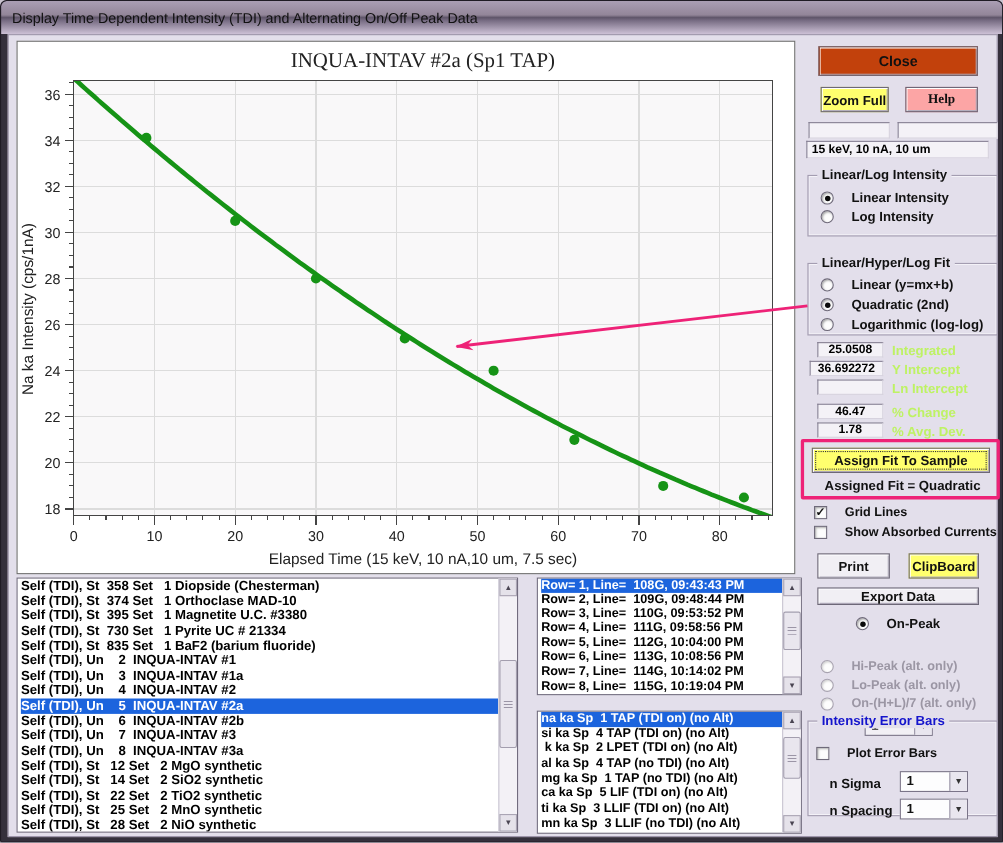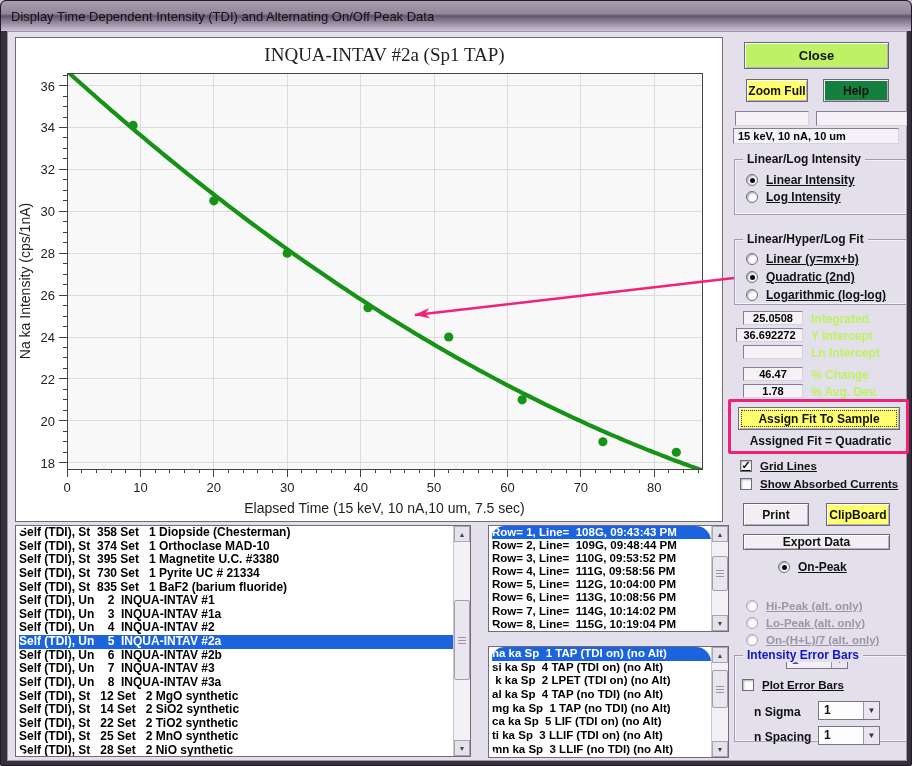--- a/index.html
+++ b/index.html
@@ -15,56 +15,56 @@
   
   .abs{position:absolute;}
   .ctl{position:absolute;font:bold 12px "Liberation Sans",sans-serif;color:#111;}
   .chart-panel{position:absolute;left:14px;top:36px;width:708px;height:485px;background:#fff;
                border:1px solid #6f6f6f;}
   
   .btn{position:absolute;display:flex;align-items:center;justify-content:center;
        font:bold 12px "Liberation Sans",sans-serif;color:#111;background:#f1eff4;
        border:1px solid #6d6878;box-shadow:inset 1px 1px 0 #ffffff, inset -1px -1px 0 #b4afbe;
        cursor:pointer;}
-  .btn.green{background:#bef264;font-size:13px;}
+  .btn.green{background:#c2410c;font-size:13px;}
   .btn.yellow{background:#ffff6e;}
-  .btn.lav{background:#15803d;}
+  .btn.lav{background:#fca5a5;font-family:Liberation Serif, serif;}
   .focusdot{outline:1px dotted #333;outline-offset:-4px;}
   
   .field{position:absolute;background:#f4f2f7;border:1px solid;border-color:#847e92 #d6d2de #d6d2de #847e92;
          font:bold 11px "Liberation Sans",sans-serif;display:flex;align-items:center;}
   .field.center{justify-content:center;}
   
   .group{position:absolute;border:1px solid #a49db1;box-shadow:inset 0 0 0 1px #f4f2f8;}
   .group .gtitle{position:absolute;top:-8px;left:8px;background:#e3dfeb;padding:0 4px;
                  font:bold 12px "Liberation Sans",sans-serif;color:#111;white-space:nowrap;}
   .group .gtitle.blue{color:#1414cc;}
   
-  .row{position:absolute;display:flex;align-items:center;gap:8px;white-space:nowrap;
-       font:bold 12px "Liberation Sans",sans-serif;color:#111;cursor:default;text-decoration:underline;}
+  .row{position:absolute;display:flex;align-items:center;gap:16px;white-space:nowrap;
+       font:bold 12px "Liberation Sans",sans-serif;color:#111;cursor:default;}
   .radio{width:12px;height:12px;border-radius:50%;background:#fdfdfd;border:1px solid #6f6a7a;
          box-shadow:inset 1px 1px 2px rgba(0,0,0,.35);display:flex;align-items:center;justify-content:center;flex:none;}
   .radio.checked::after{content:"";width:5px;height:5px;border-radius:50%;background:#0a0a0a;}
   .cb{width:12px;height:12px;background:#fdfdfd;border:1px solid #6f6a7a;
       box-shadow:inset 1px 1px 2px rgba(0,0,0,.3);display:flex;align-items:center;justify-content:center;
       font:bold 11px "Liberation Sans",sans-serif;flex:none;}
   .cb.checked::after{content:"✓";margin-top:-1px;}
   .dis{color:#9b96a4;margin-top:16px;}
   .dis .radio{border-color:#a8a3b0;box-shadow:inset 1px 1px 2px rgba(0,0,0,.18);}
   .small{font-size:11.5px;}
   
   .combo{position:absolute;display:flex;background:#fdfdfe;border:1px solid #7a7488;}
   .combo .val{flex:1;padding:1px 5px 0;font:bold 12px "Liberation Sans",sans-serif;color:#111;}
   .combo .cbtn{width:16px;background:#e9e6ef;border-left:1px solid #9a94a6;display:flex;
                align-items:center;justify-content:center;font-size:8px;color:#333;}
   .combo.dis{background:#f2f0f5;}
   .combo.dis .val{color:#555;}
   
   .list{position:absolute;background:#fff;border:1px solid #716b7e;}
-  .list-body{position:absolute;left:1px;top:0;right:17px;bottom:0;overflow:hidden;padding-left:2px;border-radius:15px;}
+  .list-body{position:absolute;left:1px;top:0;right:17px;bottom:0;overflow:hidden;padding-left:2px;}
   .lrow{white-space:pre;font:bold 12px "Liberation Sans",sans-serif;color:#000;height:13.64px;line-height:13.6px;}
   .lrow.sel{background:#1c64dd;color:#fff;}
   .rows .lrow{height:13.1px;line-height:13px;font-size:11.5px;}
   .elems .lrow{height:13.7px;line-height:13.6px;font-size:11.5px;}
   
   .vscroll{position:absolute;top:0;right:0;width:17px;bottom:0;background:#f3f1f6;border-left:1px solid #c9c5d2;}
   .sb-btn{position:absolute;left:0;width:16px;height:16px;background:#e5e2ea;border:1px solid #aaa5b4;
           display:flex;align-items:center;justify-content:center;font-size:7px;color:#4a4552;}
   .sb-btn.up{top:0;} .sb-btn.down{bottom:0;}
   .sb-track{position:absolute;left:0;top:17px;bottom:17px;width:16px;}

